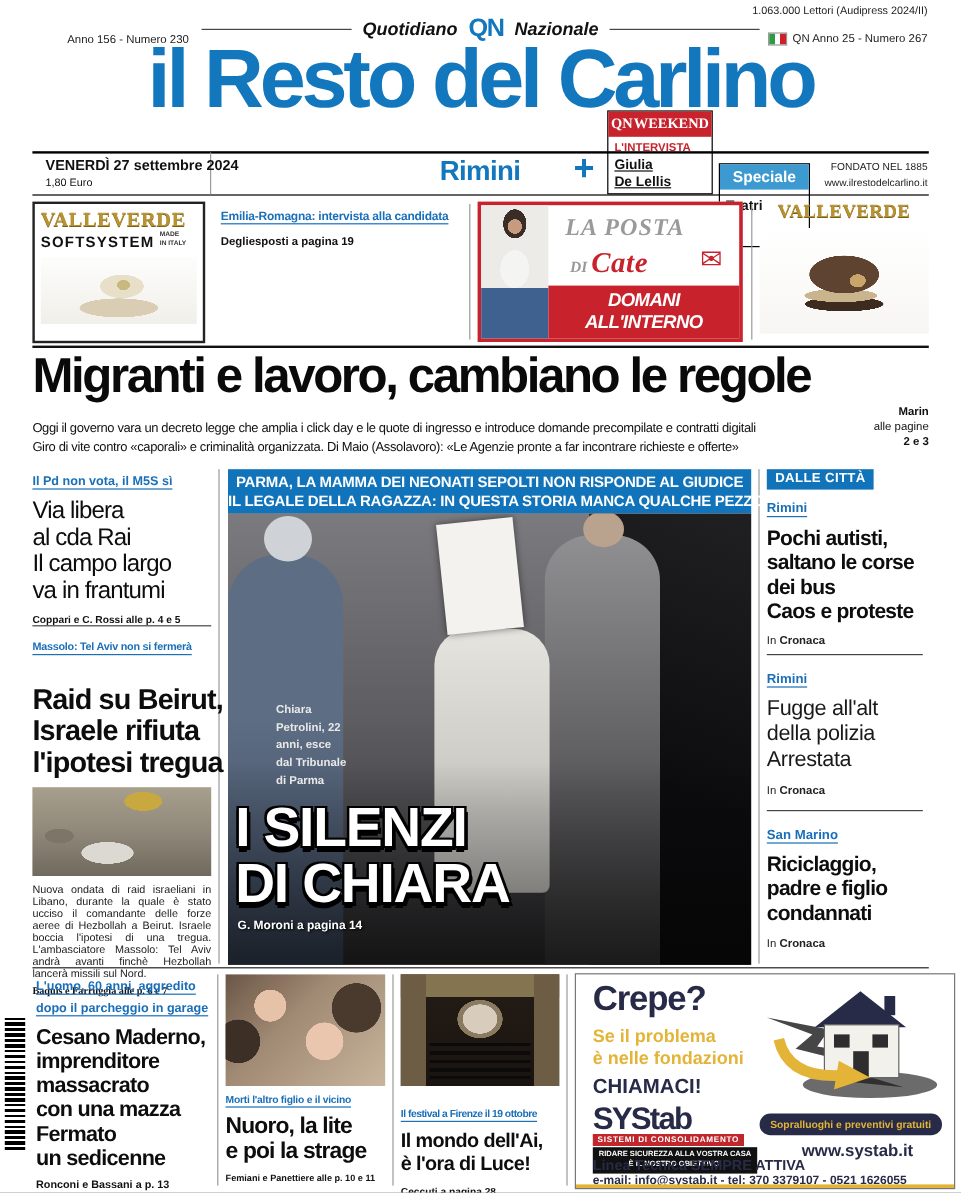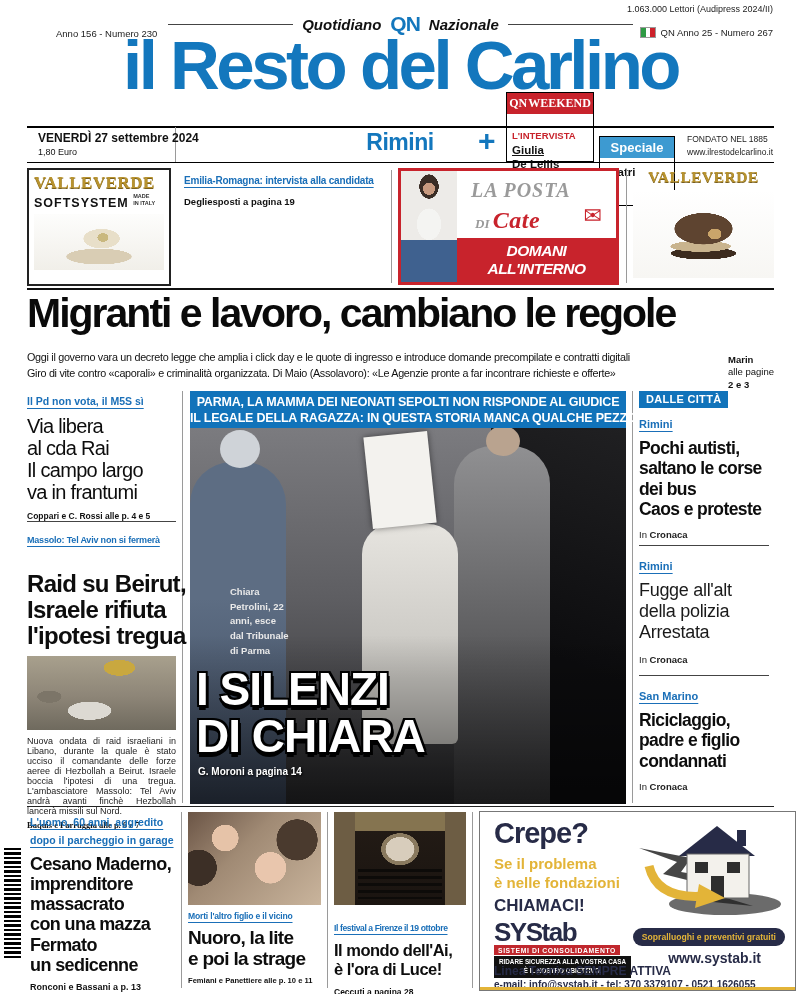--- a/index.html
+++ b/index.html
@@ -26,27 +26,27 @@
 
   
   .masthead{left:0;right:0;top:31px;text-align:center;font-size:69px;font-weight:800;
             color:#1377bd;letter-spacing:-3.5px;line-height:1;}
 
   
   .promo{border:1.5px solid #000;background:#fff;box-sizing:border-box;}
   .promo-head{height:21px;display:flex;justify-content:center;align-items:center;color:#fff;}
   .promo-weekend{left:506px;top:92px;width:88px;height:70px;}
   .promo-weekend .promo-head{background:#c8232c;font-family:"Liberation Serif",serif;font-size:12px;font-weight:700;gap:1px;}
-  .promo-weekend .body{padding:16px 5px;}
+  .promo-weekend .body{padding:4px 5px;}
   .pw-kicker{color:#c8232c;font-weight:800;font-size:9.5px;}
   .pw-name{font-weight:700;font-size:11.5px;line-height:1.18;margin-top:3px;text-decoration:underline;}
   .promo-speciale{left:599px;top:92px;width:76px;height:70px;margin-top:44px;}
   .promo-speciale .promo-head{background:#3d9ad1;font-weight:700;font-size:13px;}
   .ps-label{padding:8px 5px;font-weight:700;font-size:11.5px;}
-  .founded{right:28px;top:133px;font-size:8.5px;line-height:1.5;color:#222;}
+  .founded{right:28px;top:133px;text-align:right;font-size:8.5px;line-height:1.5;color:#222;}
 
   
   .db-top{left:27px;right:27px;top:126px;border-top:2px solid #000;}
   .db-bot{left:27px;right:27px;top:162px;border-top:1px solid #000;}
   .db-div{left:175px;top:127px;height:35px;}
   .db-date{left:38px;top:131px;}
   .db-date .d{font-weight:800;font-size:12px;}
   .db-date .p{font-size:9px;margin-top:2px;}
   .db-ed{left:300px;top:129px;width:200px;text-align:center;font-size:23px;font-weight:800;color:#1377bd;letter-spacing:-0.5px;}
   .db-plus{left:478px;top:124px;font-size:30px;font-weight:900;color:#1377bd;}
@@ -89,21 +89,21 @@
      radial-gradient(ellipse 48px 26px at 50% 44%, #5e4430 0 60%, rgba(0,0,0,0) 61%),
      radial-gradient(ellipse 50px 9px at 48% 64%, #c9b48e 0 60%, rgba(0,0,0,0) 61%),
      radial-gradient(ellipse 54px 10px at 50% 72%, #3c2b1e 0 60%, rgba(0,0,0,0) 61%),
      linear-gradient(180deg,#fff,#f7f6f3);}
 
   .rule-main{left:27px;right:27px;top:288px;border-top:2px solid #111;}
 
   
   .lead-hl{left:27px;top:293px;font-size:41px;font-weight:800;letter-spacing:-2px;line-height:1;color:#0a0a0a;}
   .lead-deck{left:27px;top:349px;font-size:10.8px;line-height:1.5;color:#111;letter-spacing:-0.3px;}
-  .lead-by{right:27px;top:354px;font-size:9.5px;line-height:1.3;}
+  .lead-by{right:27px;top:338px;text-align:right;font-size:9.5px;line-height:1.3;}
   .lead-by .b{font-weight:800;}
 
   
   .mr-div1{left:182px;top:391px;height:412px;}
   .mr-div2{left:632px;top:391px;height:412px;}
 
   
   .rai{left:27px;top:391px;width:149px;}
   .rai .kicker{font-size:10.5px;}
   .rai .hl2{font-size:20px;font-weight:500;line-height:1.1;letter-spacing:-0.7px;margin-top:6px;color:#0d0d0d;}

